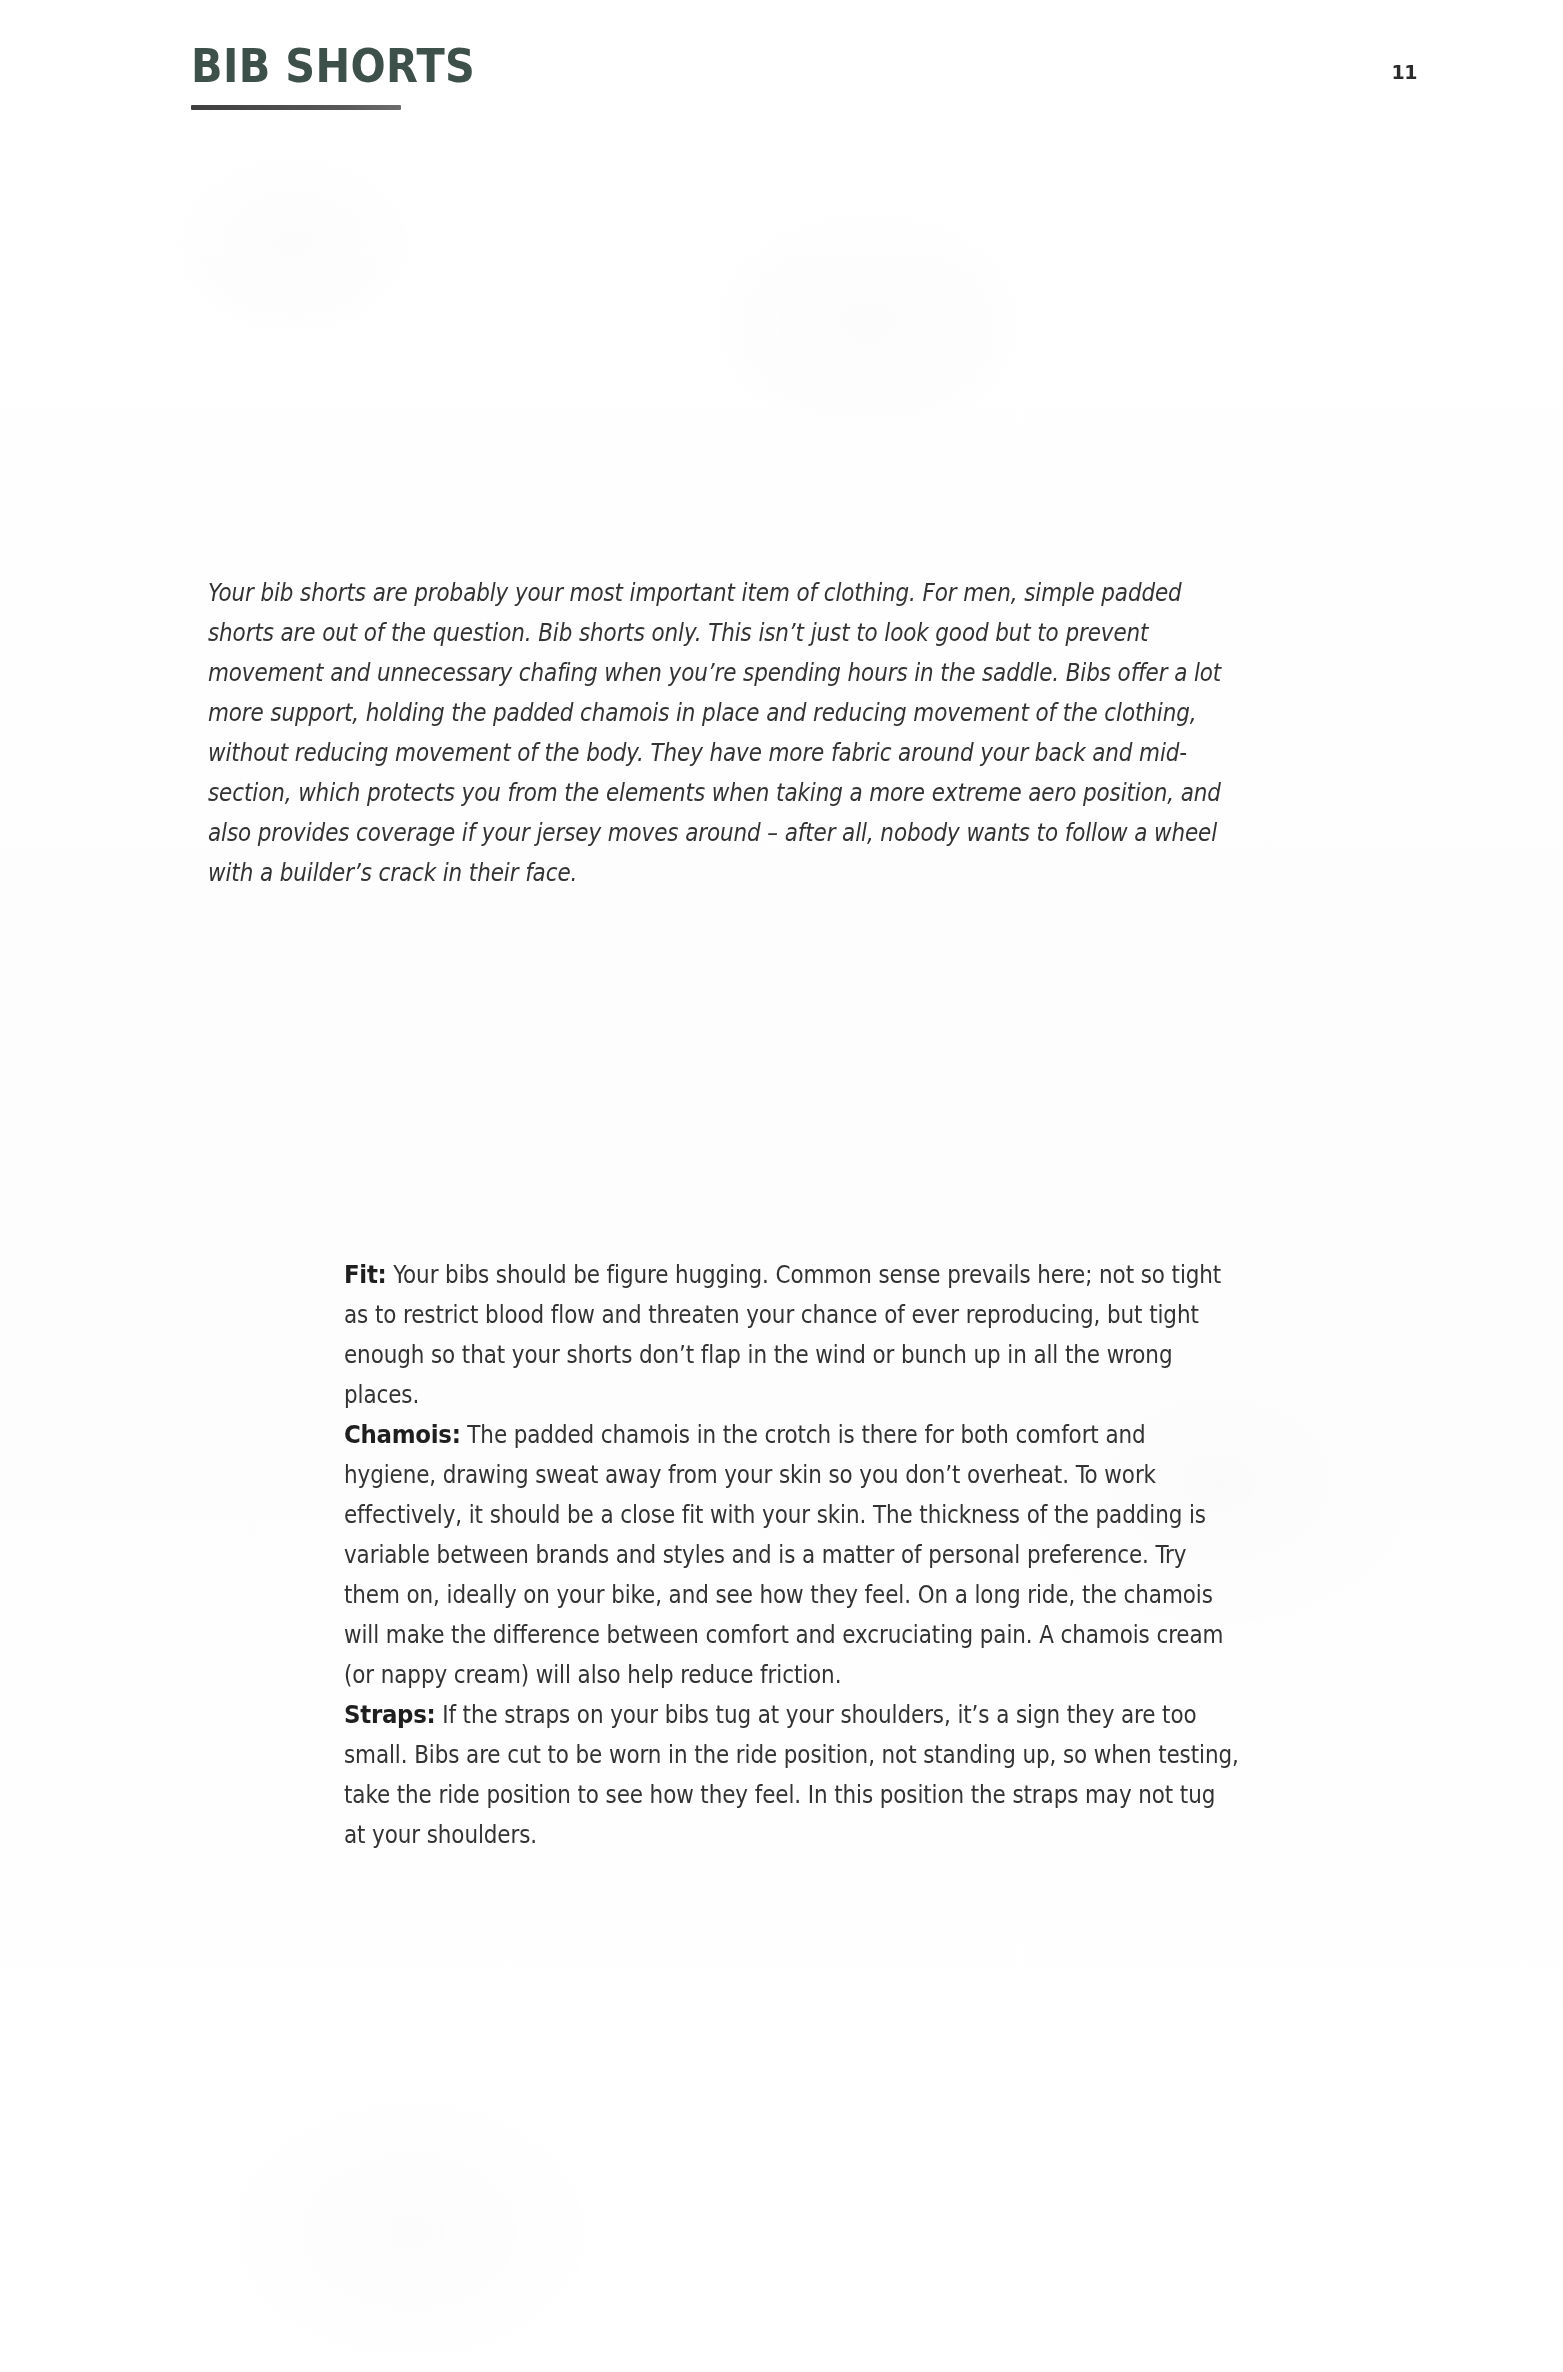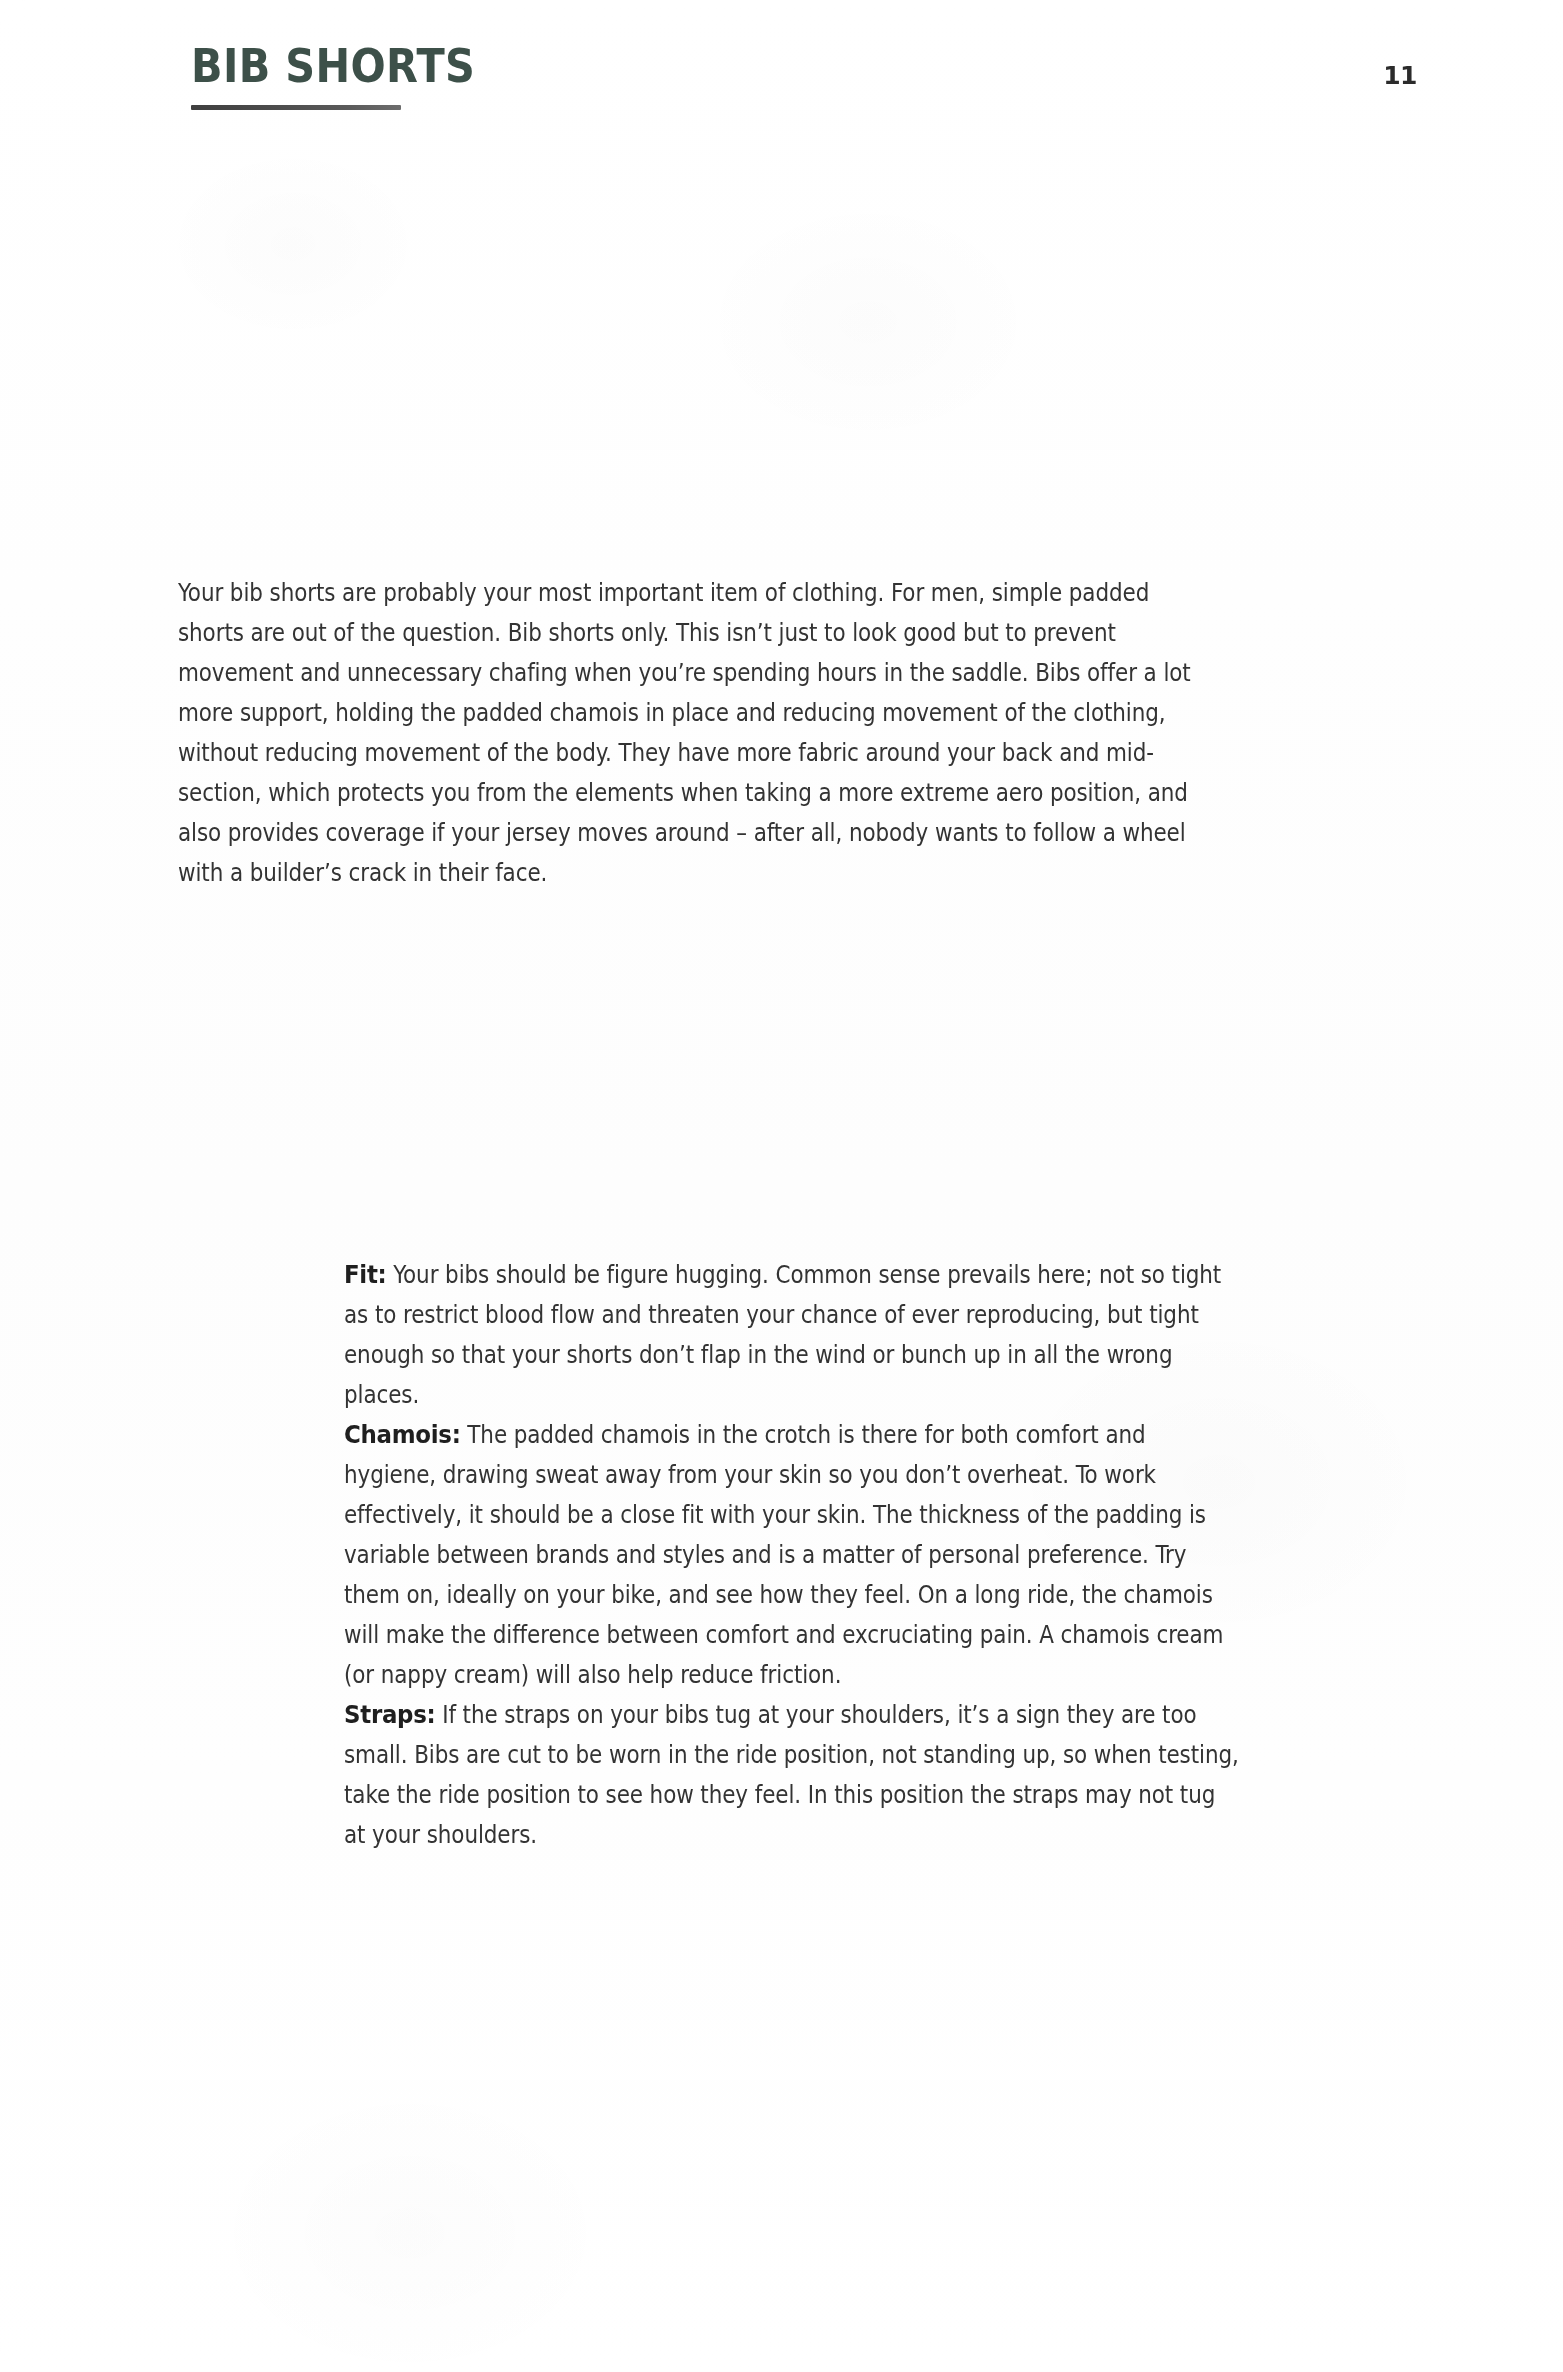--- a/index.html
+++ b/index.html
@@ -68,31 +68,32 @@
     background: linear-gradient(90deg, #3f3f3f 0%, #4a4a4a 35%, #5a5a5a 75%, #6d6d6d 100%);
     border-radius: 1px;
   }
 
   .page-number {
     position: absolute;
     right: 0px;
     top: 17.6px;
     font-family: "DejaVu Sans", sans-serif;
     font-weight: 700;
-    font-size: 25px;
+    font-size: 19px;
     color: #2b2b2b;
     letter-spacing: -0.5px;
   }
 
   
   .intro-block {
     position: absolute;
-    left: 178px;
+    left: 208px;
     top: 573px;
     width: 1090px;
+    font-style: italic;
   }
 
   .body-text {
     margin: 0;
     font-family: "DejaVu Sans Condensed", "Liberation Sans Narrow", "Liberation Sans", sans-serif;
     font-size: 25px;
     line-height: 40px;
     color: #333333;
     font-weight: 400;
     letter-spacing: -0.1px;

